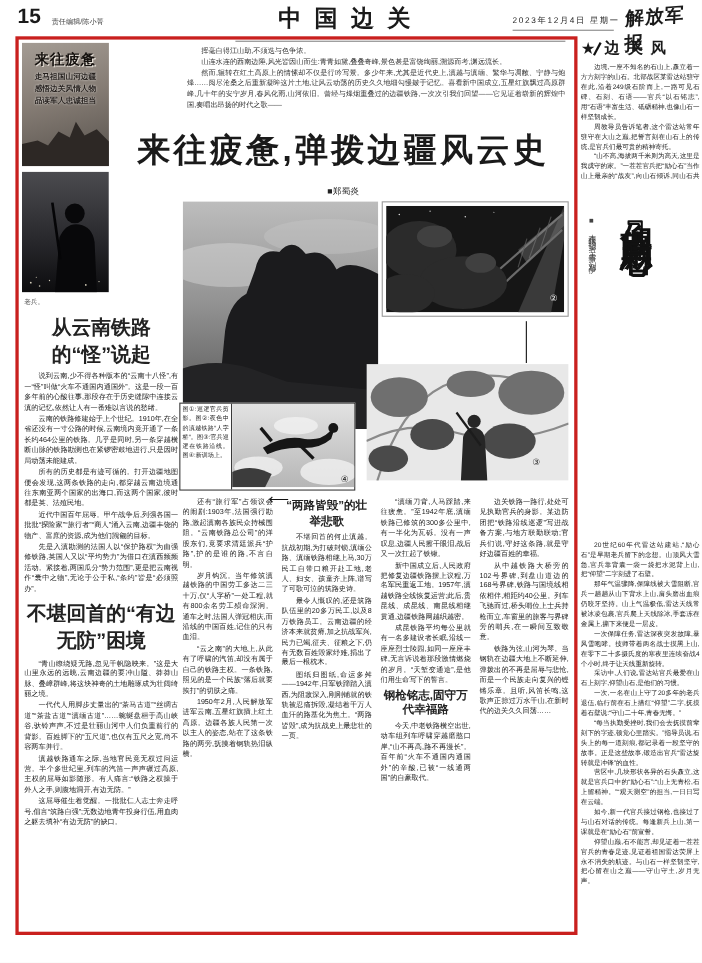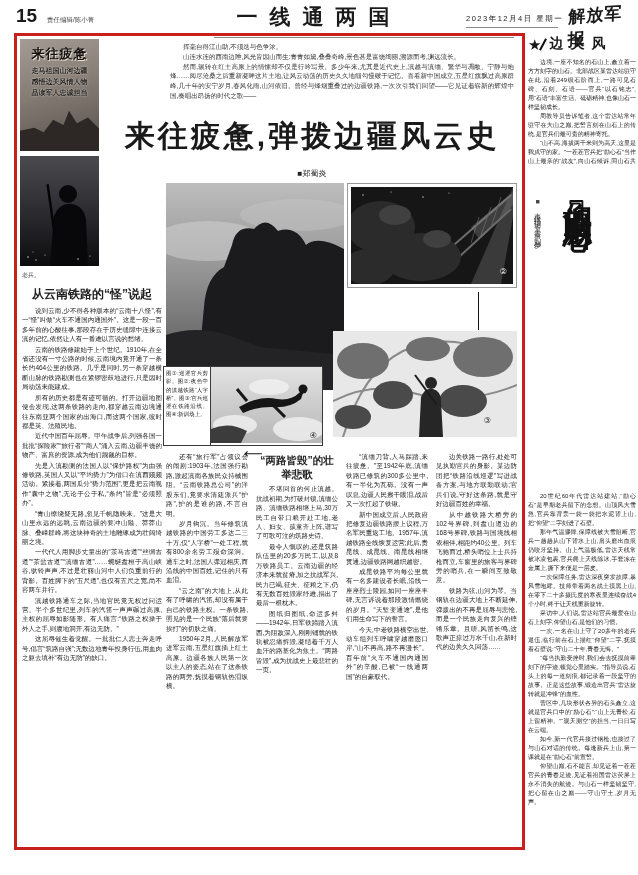--- a/index.html
+++ b/index.html
@@ -25,21 +25,21 @@
   .mark-light{color:#f2f2f2;}
   .mark-dark{color:#222;}
   
   .lede{font-size:6.5px;line-height:1.5;color:#333;text-align:justify;}
   .lede p{margin:0;text-indent:2em;}
   .headline{font-size:30px;font-weight:900;letter-spacing:3px;text-align:center;white-space:nowrap;}
   .byline{font-size:8px;text-align:center;color:#222;}
   
   .col{font-size:6.5px;line-height:1.45;text-align:justify;color:#222;overflow:hidden;}
   .col p{margin:0 0 1px 0;text-indent:2em;}
-  .h-left{font-size:12px;font-weight:bold;text-align:center;line-height:1.35;margin:6px 0 4px 0;}
+  .h-left{font-size:18px;font-weight:bold;text-align:center;line-height:1.35;margin:6px 0 4px 0;}
   .h-sub{font-size:10.5px;font-weight:bold;text-align:center;line-height:1.3;margin:2px 0 3px 0;}
   .photonote{font-size:6px;color:#555;}
   .capbox{left:163px;top:366px;width:158px;height:78px;background:#fff;border:1px solid #3a3a3a;z-index:5;display:flex;}
   .captext{width:42px;font-size:5.5px;line-height:1.5;color:#222;padding:2px 2px;text-align:justify;}
   .arrow{font-size:13px;color:#111;line-height:1;}
   .vline{width:1px;background:#111;}
   
   .rcol-head{display:flex;align-items:center;gap:5px;}
   .star{font-size:15px;line-height:1;}
   .flagslash{display:inline-block;width:2px;height:13px;background:#111;transform:rotate(28deg);margin-left:-4px;}
@@ -47,21 +47,21 @@
   .rsmall{font-size:6px;line-height:1.5;text-align:justify;color:#222;overflow:hidden;}
   .rsmall p{margin:0;text-indent:2em;}
   .vheadline{writing-mode:vertical-rl;font-size:29px;font-weight:900;letter-spacing:3px;color:#111;}
   .vbyline{writing-mode:vertical-rl;font-size:7px;letter-spacing:2px;color:#444;}
 </style>
 </head>
 <body>
 
 <div class="abs pagenum" style="left:16px;top:5px;">15</div>
 <div class="abs editor" style="left:47px;top:16px;">责任编辑/陈小菁</div>
-<div class="abs sectitle" style="left:0;right:0;top:3px;text-align:center;">一线通两国</div>
+<div class="abs sectitle" style="left:0;right:0;top:3px;text-align:center;">中国边关</div>
 <div class="abs date" style="left:466px;top:14px;text-align:center;">2023年12月4日 星期一</div>
 <div class="abs masthead" style="left:568px;top:3px;">解放军报</div>
 <div class="abs hrule" style="left:466px;top:27px;width:92px;"></div>
 
 <div class="abs redbox"></div>
 
 <div class="abs promo">
   <div class="promo-title">来往疲惫</div>
   <div style="margin-top:3px;">
     <div class="promo-line">走马祖国山河边疆</div>
@@ -216,20 +216,21 @@
 <div class="abs col" style="left:22px;top:271px;width:140px;height:570px;">
   <div class="photonote">老兵。</div>
   <div class="h-left">从云南铁路的“怪”说起</div>
   <div>
       <p>说到云南,少不得各种版本的“云南十八怪”,有一“怪”叫做“火车不通国内通国外”。这是一段一百多年前的心酸往事,那段存在于历史缝隙中连接云滇的记忆,依然让人有一番难以言说的愁绪。</p>
       <p>云南的铁路修建始于上个世纪。1910年,在全省还没有一寸公路的时候,云南境内竟开通了一条长约464公里的铁路。几乎是同时,另一条穿越横断山脉的铁路勘测也在紧锣密鼓地进行,只是因时局动荡未能建成。</p>
       <p>所有的历史都是有迹可循的。打开边疆地图便会发现,这两条铁路的走向,都穿越云南边境通往东南亚两个国家的出海口,而这两个国家,彼时都是英、法殖民地。</p>
       <p>近代中国百年屈辱。甲午战争后,列强各国一批批“探险家”“旅行者”“商人”涌入云南,边疆丰饶的物产、富庶的资源,成为他们觊觎的目标。</p>
       <p>先是入滇勘测的法国人以“保护路权”为由强修铁路,英国人又以“平均势力”为借口在滇西频频活动。紧接着,两国瓜分“势力范围”,更是把云南视作“囊中之物”,无论于公于私,“条约”皆是“必须照办”。</p>
     </div>
+  <div class="h-left">不堪回首的“有边无防”困境</div>
   <div>
       <p>“青山缭绕疑无路,忽见千帆隐映来。”这是大山里永远的远眺,云南边疆的要冲山隘、莽莽山脉、叠嶂群峰,将这块神奇的土地雕琢成为壮阔绮丽之境。</p>
       <p>一代代人用脚步丈量出的“茶马古道”“丝绸古道”“茶盐古道”“滇缅古道”……蜿蜒盘桓于高山峡谷,驮铃声声,不过是壮丽山河中人们负重前行的背影。百姓脚下的“五尺道”,也仅有五尺之宽,尚不容两车并行。</p>
       <p>滇越铁路通车之际,当地官民竟无权过问运营。半个多世纪里,列车的汽笛一声声碾过高原,主权的屈辱如影随形。有人痛言:“铁路之权操于外人之手,则腹地洞开,有边无防。”</p>
       <p>这屈辱催生着觉醒。一批批仁人志士奔走呼号,倡言“筑路自强”;无数边地青年投身行伍,用血肉之躯去填补“有边无防”的缺口。</p>
     </div>
 </div>
 
 <div class="abs col" style="left:166px;top:452px;width:82px;height:390px;">
     <p>还有“旅行军”占领议会的闹剧:1903年,法国强行勘路,激起滇南各族民众持械围阻。“云南铁路总公司”的洋股东们,竟要求清廷派兵“护路”,护的是谁的路,不言自明。</p>
@@ -246,20 +247,21 @@
       <p>图纸归图纸,命运多舛——1942年,日军铁蹄踏入滇西,为阻敌深入,刚刚铺就的铁轨被忍痛拆毁,凝结着千万人血汗的路基化为焦土。“两路皆毁”,成为抗战史上最悲壮的一页。</p>
     </div>
 </div>
 
 <div class="abs col" style="left:346px;top:452px;width:82px;height:390px;">
   <div>
       <p>“滇缅刀背,人马踩踏,来往疲惫。”至1942年底,滇缅铁路已修筑的300多公里中,有一半化为瓦砾。没有一声叹息,边疆人民擦干眼泪,战后又一次扛起了铁锹。</p>
       <p>新中国成立后,人民政府把修复边疆铁路摆上议程,万名军民重返工地。1957年,滇越铁路全线恢复运营;此后,贵昆线、成昆线、南昆线相继贯通,边疆铁路网越织越密。</p>
       <p>成昆铁路平均每公里就有一名多建设者长眠,沿线一座座烈士陵园,如同一座座丰碑,无言诉说着那段激情燃烧的岁月。“天堑变通途”,是他们用生命写下的誓言。</p>
     </div>
+  <div class="h-sub">钢枪铭志,固守万代幸福路</div>
   <div>
       <p>今天,中老铁路横空出世,动车组列车呼啸穿越磨憨口岸,“山不再高,路不再漫长”。百年前“火车不通国内通国外”的辛酸,已被“一线通两国”的自豪取代。</p>
     </div>
 </div>
 
 <div class="abs col" style="left:436px;top:452px;width:81px;height:390px;">
     <p>边关铁路一路行,处处可见执勤官兵的身影。某边防团把“铁路沿线巡逻”写进战备方案,与地方联勤联动;官兵们说,守好这条路,就是守好边疆百姓的幸福。</p>
     <p>从中越铁路大桥旁的102号界碑,到盘山道边的168号界碑,铁路与国境线相依相伴,相距约40公里。列车飞驰而过,桥头哨位上士兵持枪而立,车窗里的旅客与界碑旁的哨兵,在一瞬间互致敬意。</p>
     <p>铁路为弦,山河为琴。当钢轨在边疆大地上不断延伸,弹拨出的不再是屈辱与悲怆,而是一个民族走向复兴的铿锵乐章。且听,风笛长鸣,这歌声正掠过万水千山,在新时代的边关久久回荡……</p>
   </div>

